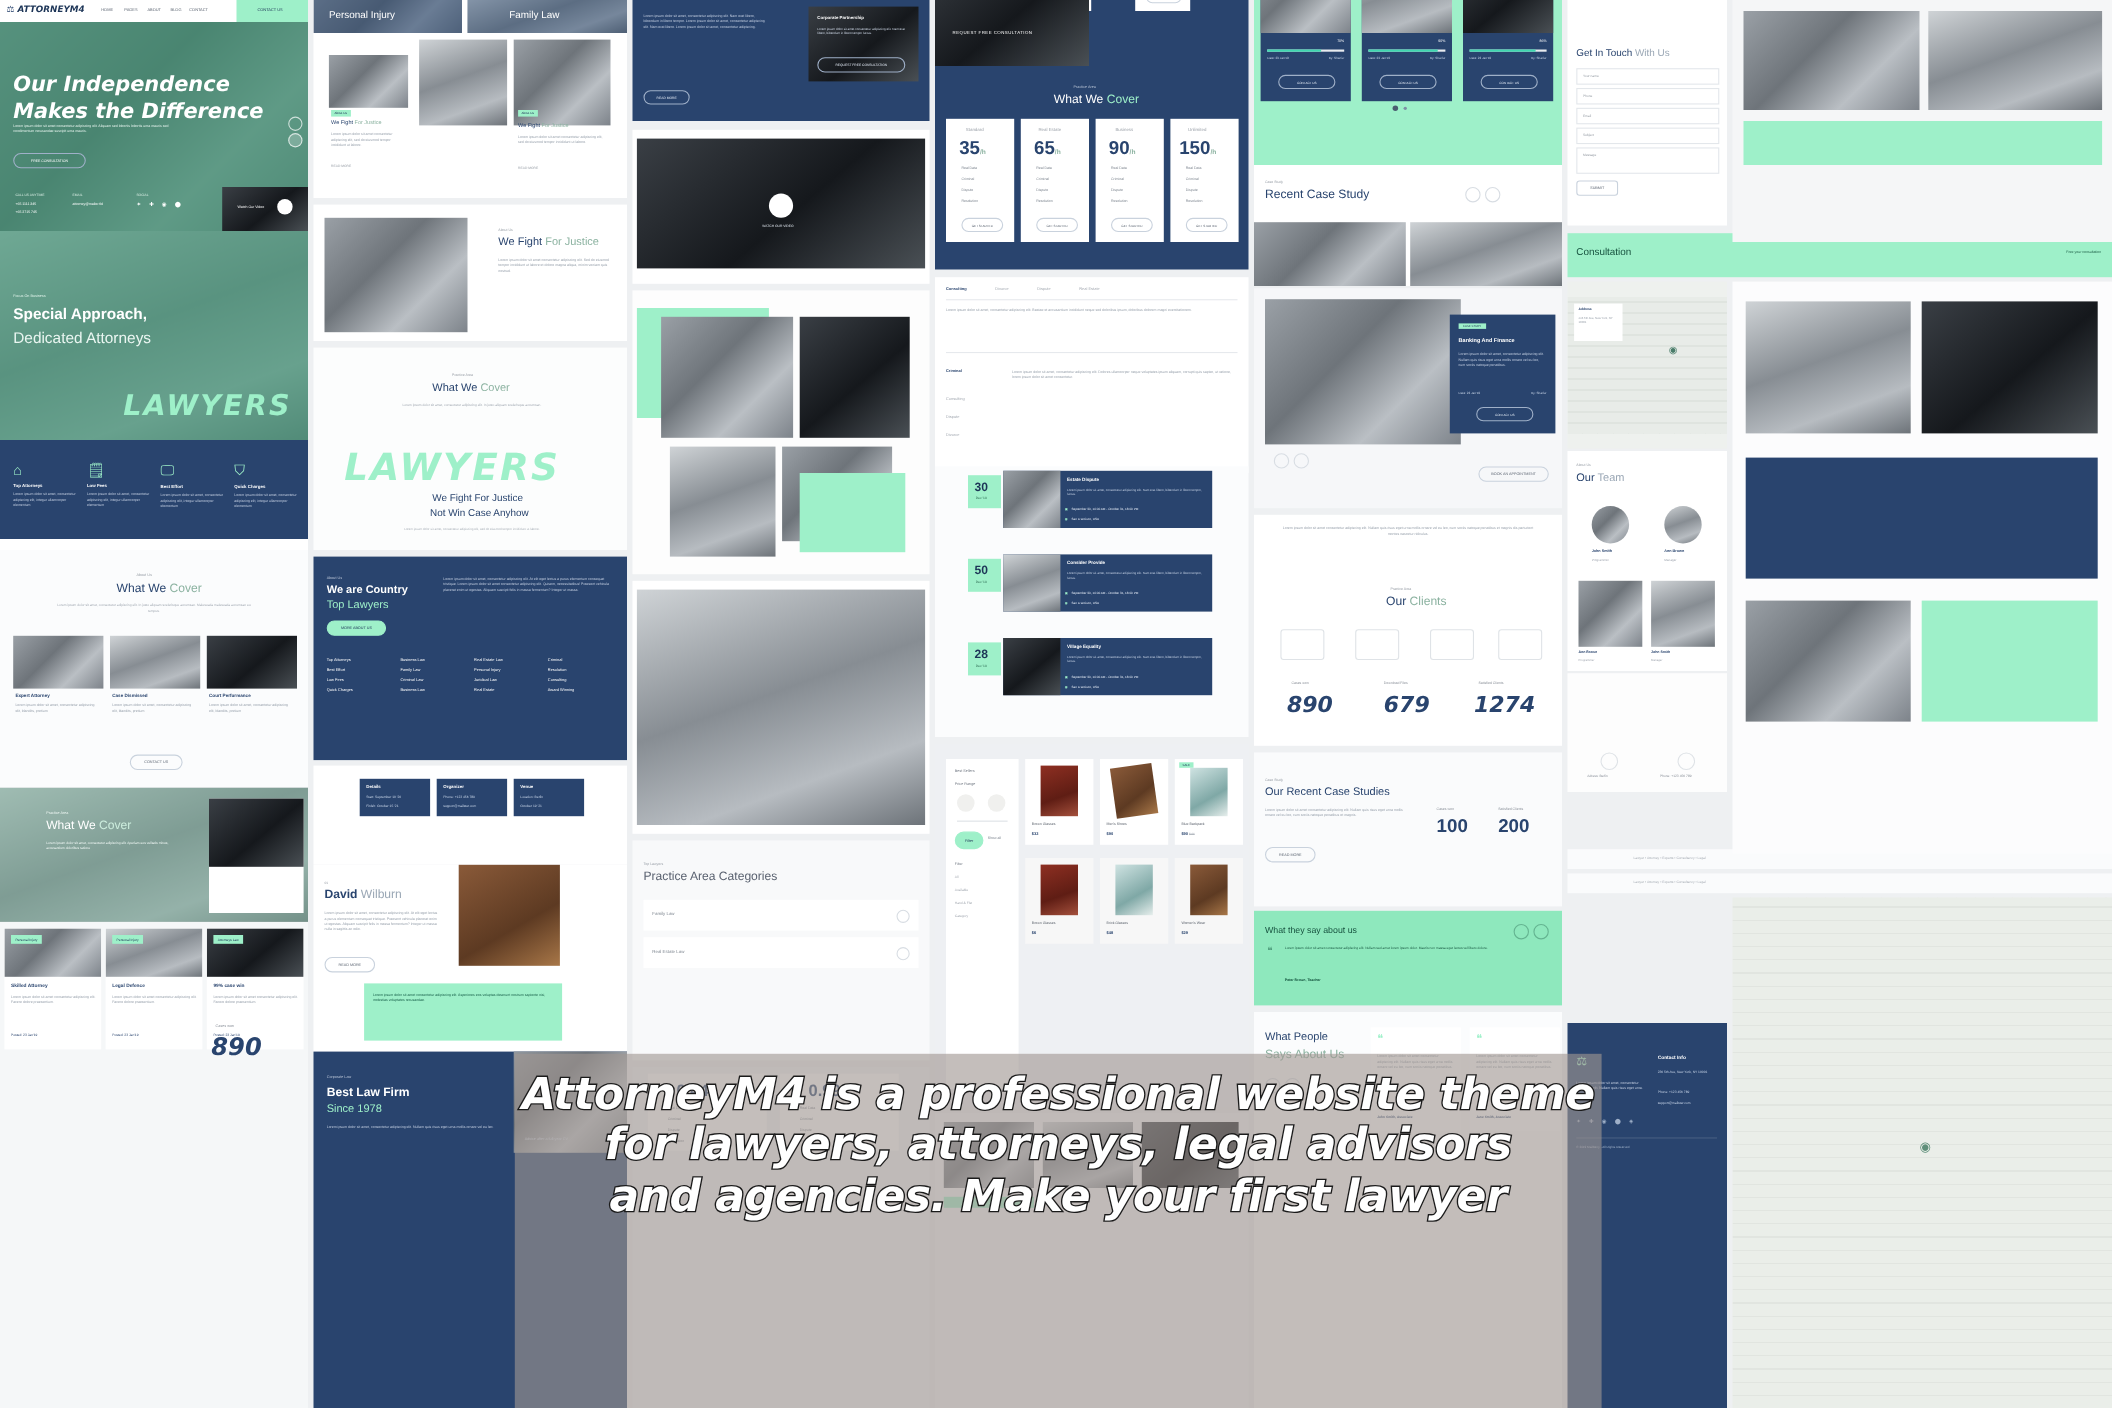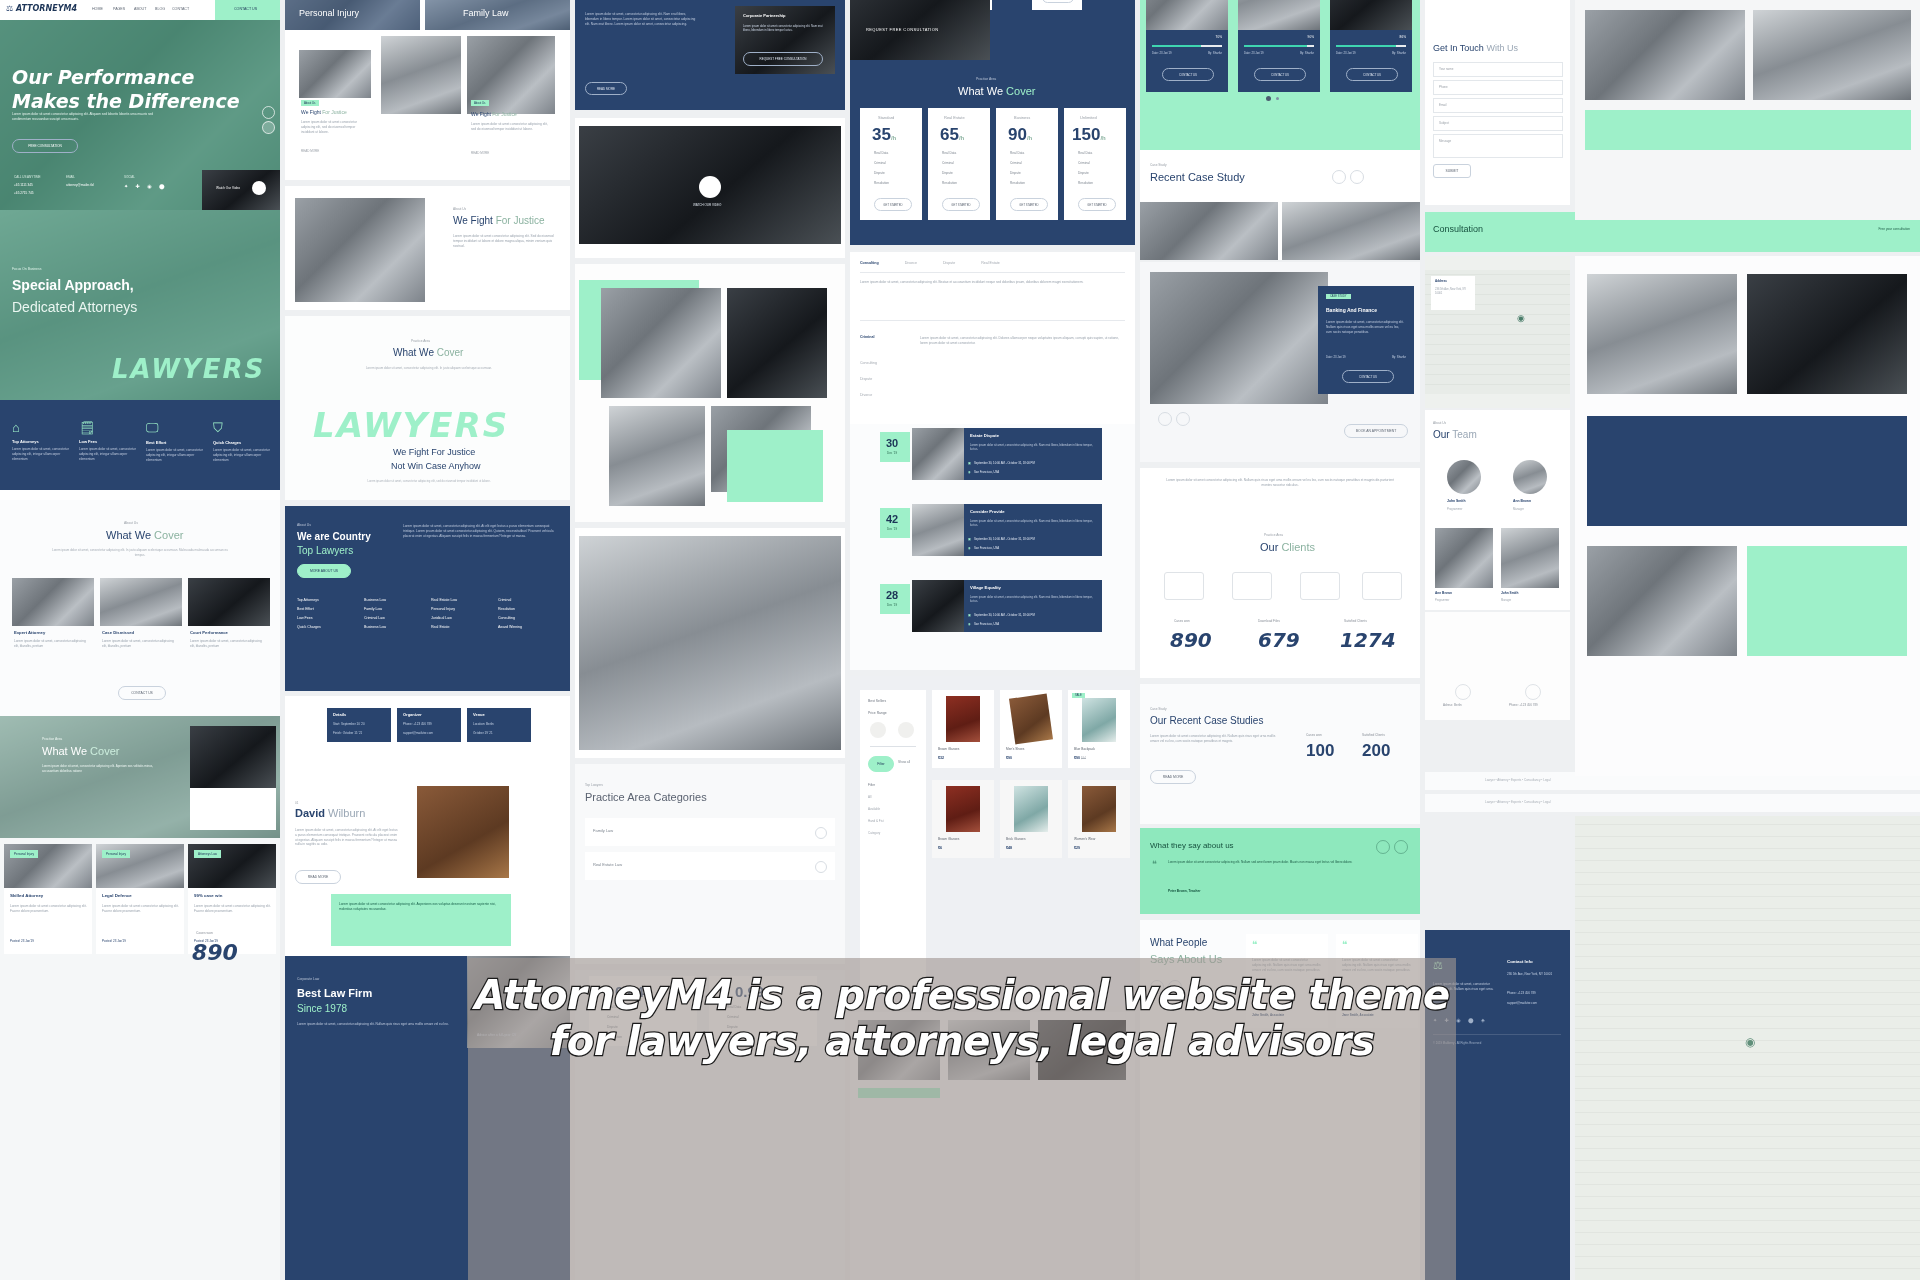--- a/index.html
+++ b/index.html
@@ -63,21 +63,21 @@
     <div class="t brush" style="left:16px;top:5px;font-size:8px;color:#1d3557;">ATTORNEYM4</div>
     <div class="t" style="left:92px;top:8px;font-size:3.6px;color:#5c6572;">HOME</div>
     <div class="t" style="left:113px;top:8px;font-size:3.6px;color:#5c6572;">PAGES</div>
     <div class="t" style="left:134px;top:8px;font-size:3.6px;color:#5c6572;">ABOUT</div>
     <div class="t" style="left:155px;top:8px;font-size:3.6px;color:#5c6572;">BLOG</div>
     <div class="t" style="left:172px;top:8px;font-size:3.6px;color:#5c6572;">CONTACT</div>
     <div class="t" style="left:234px;top:8px;font-size:3.6px;color:#1d3557;">CONTACT US</div>
 
     <div class="panel gray-img" style="left:0;top:20px;width:280px;height:190px;"></div>
     <div style="position:absolute;left:0;top:20px;width:280px;height:190px;background:rgba(60,140,110,.72);"></div>
-    <div class="t brush" style="left:12px;top:68px;font-size:19px;">Our Performance</div>
+    <div class="t brush" style="left:12px;top:68px;font-size:19px;">Our Independence</div>
     <div class="t brush" style="left:12px;top:92px;font-size:19px;">Makes the Difference</div>
     <div class="tb" style="left:12px;top:112px;width:150px;font-size:3.2px;color:#e6f4ee;line-height:1.6;">Lorem ipsum dolor sit amet consectetur adipiscing elit. Aliquam sed lobortis lobortis urna mauris sed condimentum recusandae suscipit urna mauris.</div>
     <div class="pillbtn w" style="left:12px;top:139px;width:64px;height:12px;border-radius:12px;font-size:3.2px;color:#fff;">FREE CONSULTATION</div>
     <div class="t" style="left:14px;top:176px;font-size:3px;color:#d6ece2;">CALL US ANYTIME</div>
     <div class="t" style="left:14px;top:184px;font-size:3.2px;color:#fff;">+65 1111 345</div>
     <div class="t" style="left:14px;top:192px;font-size:3.2px;color:#fff;">+65 2715 745</div>
     <div class="t" style="left:66px;top:176px;font-size:3px;color:#d6ece2;">EMAIL</div>
     <div class="t" style="left:66px;top:184px;font-size:3.2px;color:#fff;">attorney@mailer.tld</div>
     <div class="t" style="left:124px;top:176px;font-size:3px;color:#d6ece2;">SOCIAL</div>
     <div class="t" style="left:124px;top:184px;font-size:5px;color:#fff;letter-spacing:3px;">✦ ✚ ◉ ⬤</div>
@@ -446,21 +446,21 @@
       <div class="panel gray-img" style="left:0;top:0;width:52px;height:52px;"></div>
       <div class="t" style="left:58px;top:6px;font-size:4.2px;color:#fff;font-weight:bold;">Estate Dispute</div>
       <div class="tb" style="left:58px;top:15px;width:126px;font-size:2.8px;color:#c0cde0;line-height:1.5;">Lorem ipsum dolor sit amet, consectetur adipiscing elit. Nam erat libero, bibendum in libero tempor, luctus.</div>
       <div class="t" style="left:62px;top:34px;font-size:2.8px;color:#e2e9f4;">September 30, 10:00 AM - October 31, 18:00 PM</div>
       <div class="t" style="left:62px;top:43px;font-size:2.8px;color:#e2e9f4;">San Francisco, USA</div>
       <div class="t" style="left:56px;top:34px;font-size:3px;color:#9ef0c9;">▣</div>
       <div class="t" style="left:56px;top:43px;font-size:3px;color:#9ef0c9;">◉</div>
     </div>
 
     <div class="mint" style="position:absolute;left:30px;top:84px;width:30px;height:30px;">
-      <div class="t" style="left:6px;top:6px;font-size:11px;color:#1d3557;font-weight:bold;">42</div>
+      <div class="t" style="left:6px;top:6px;font-size:11px;color:#1d3557;font-weight:bold;">50</div>
       <div class="t" style="left:7px;top:20px;font-size:3px;color:#2d6b52;">Dec '19</div>
     </div>
     <div class="navy" style="position:absolute;left:62px;top:80px;width:190px;height:52px;">
       <div class="panel gray-img2" style="left:0;top:0;width:52px;height:52px;"></div>
       <div class="t" style="left:58px;top:6px;font-size:4.2px;color:#fff;font-weight:bold;">Consider Provide</div>
       <div class="tb" style="left:58px;top:15px;width:126px;font-size:2.8px;color:#c0cde0;line-height:1.5;">Lorem ipsum dolor sit amet, consectetur adipiscing elit. Nam erat libero, bibendum in libero tempor, luctus.</div>
       <div class="t" style="left:62px;top:34px;font-size:2.8px;color:#e2e9f4;">September 30, 10:00 AM - October 31, 18:00 PM</div>
       <div class="t" style="left:62px;top:43px;font-size:2.8px;color:#e2e9f4;">San Francisco, USA</div>
       <div class="t" style="left:56px;top:34px;font-size:3px;color:#9ef0c9;">▣</div>
       <div class="t" style="left:56px;top:43px;font-size:3px;color:#9ef0c9;">◉</div>
@@ -756,15 +756,16 @@
     <div class="panel dark-img" style="left:172px;top:18px;width:160px;height:120px;"></div>
     <div class="navy" style="position:absolute;left:12px;top:160px;width:320px;height:110px;"></div>
     <div class="panel gray-img" style="left:12px;top:290px;width:150px;height:110px;"></div>
     <div class="mint" style="position:absolute;left:172px;top:290px;width:160px;height:110px;"></div>
   </div>
 
   <div id="overlay"></div>
   <div id="overlay-text">
     <span>AttorneyM4 is a professional website theme</span>
     <span>for lawyers, attorneys, legal advisors</span>
+    <span>and agencies. Make your first lawyer</span>
   </div>
 
 </div>
 
 </body></html>

